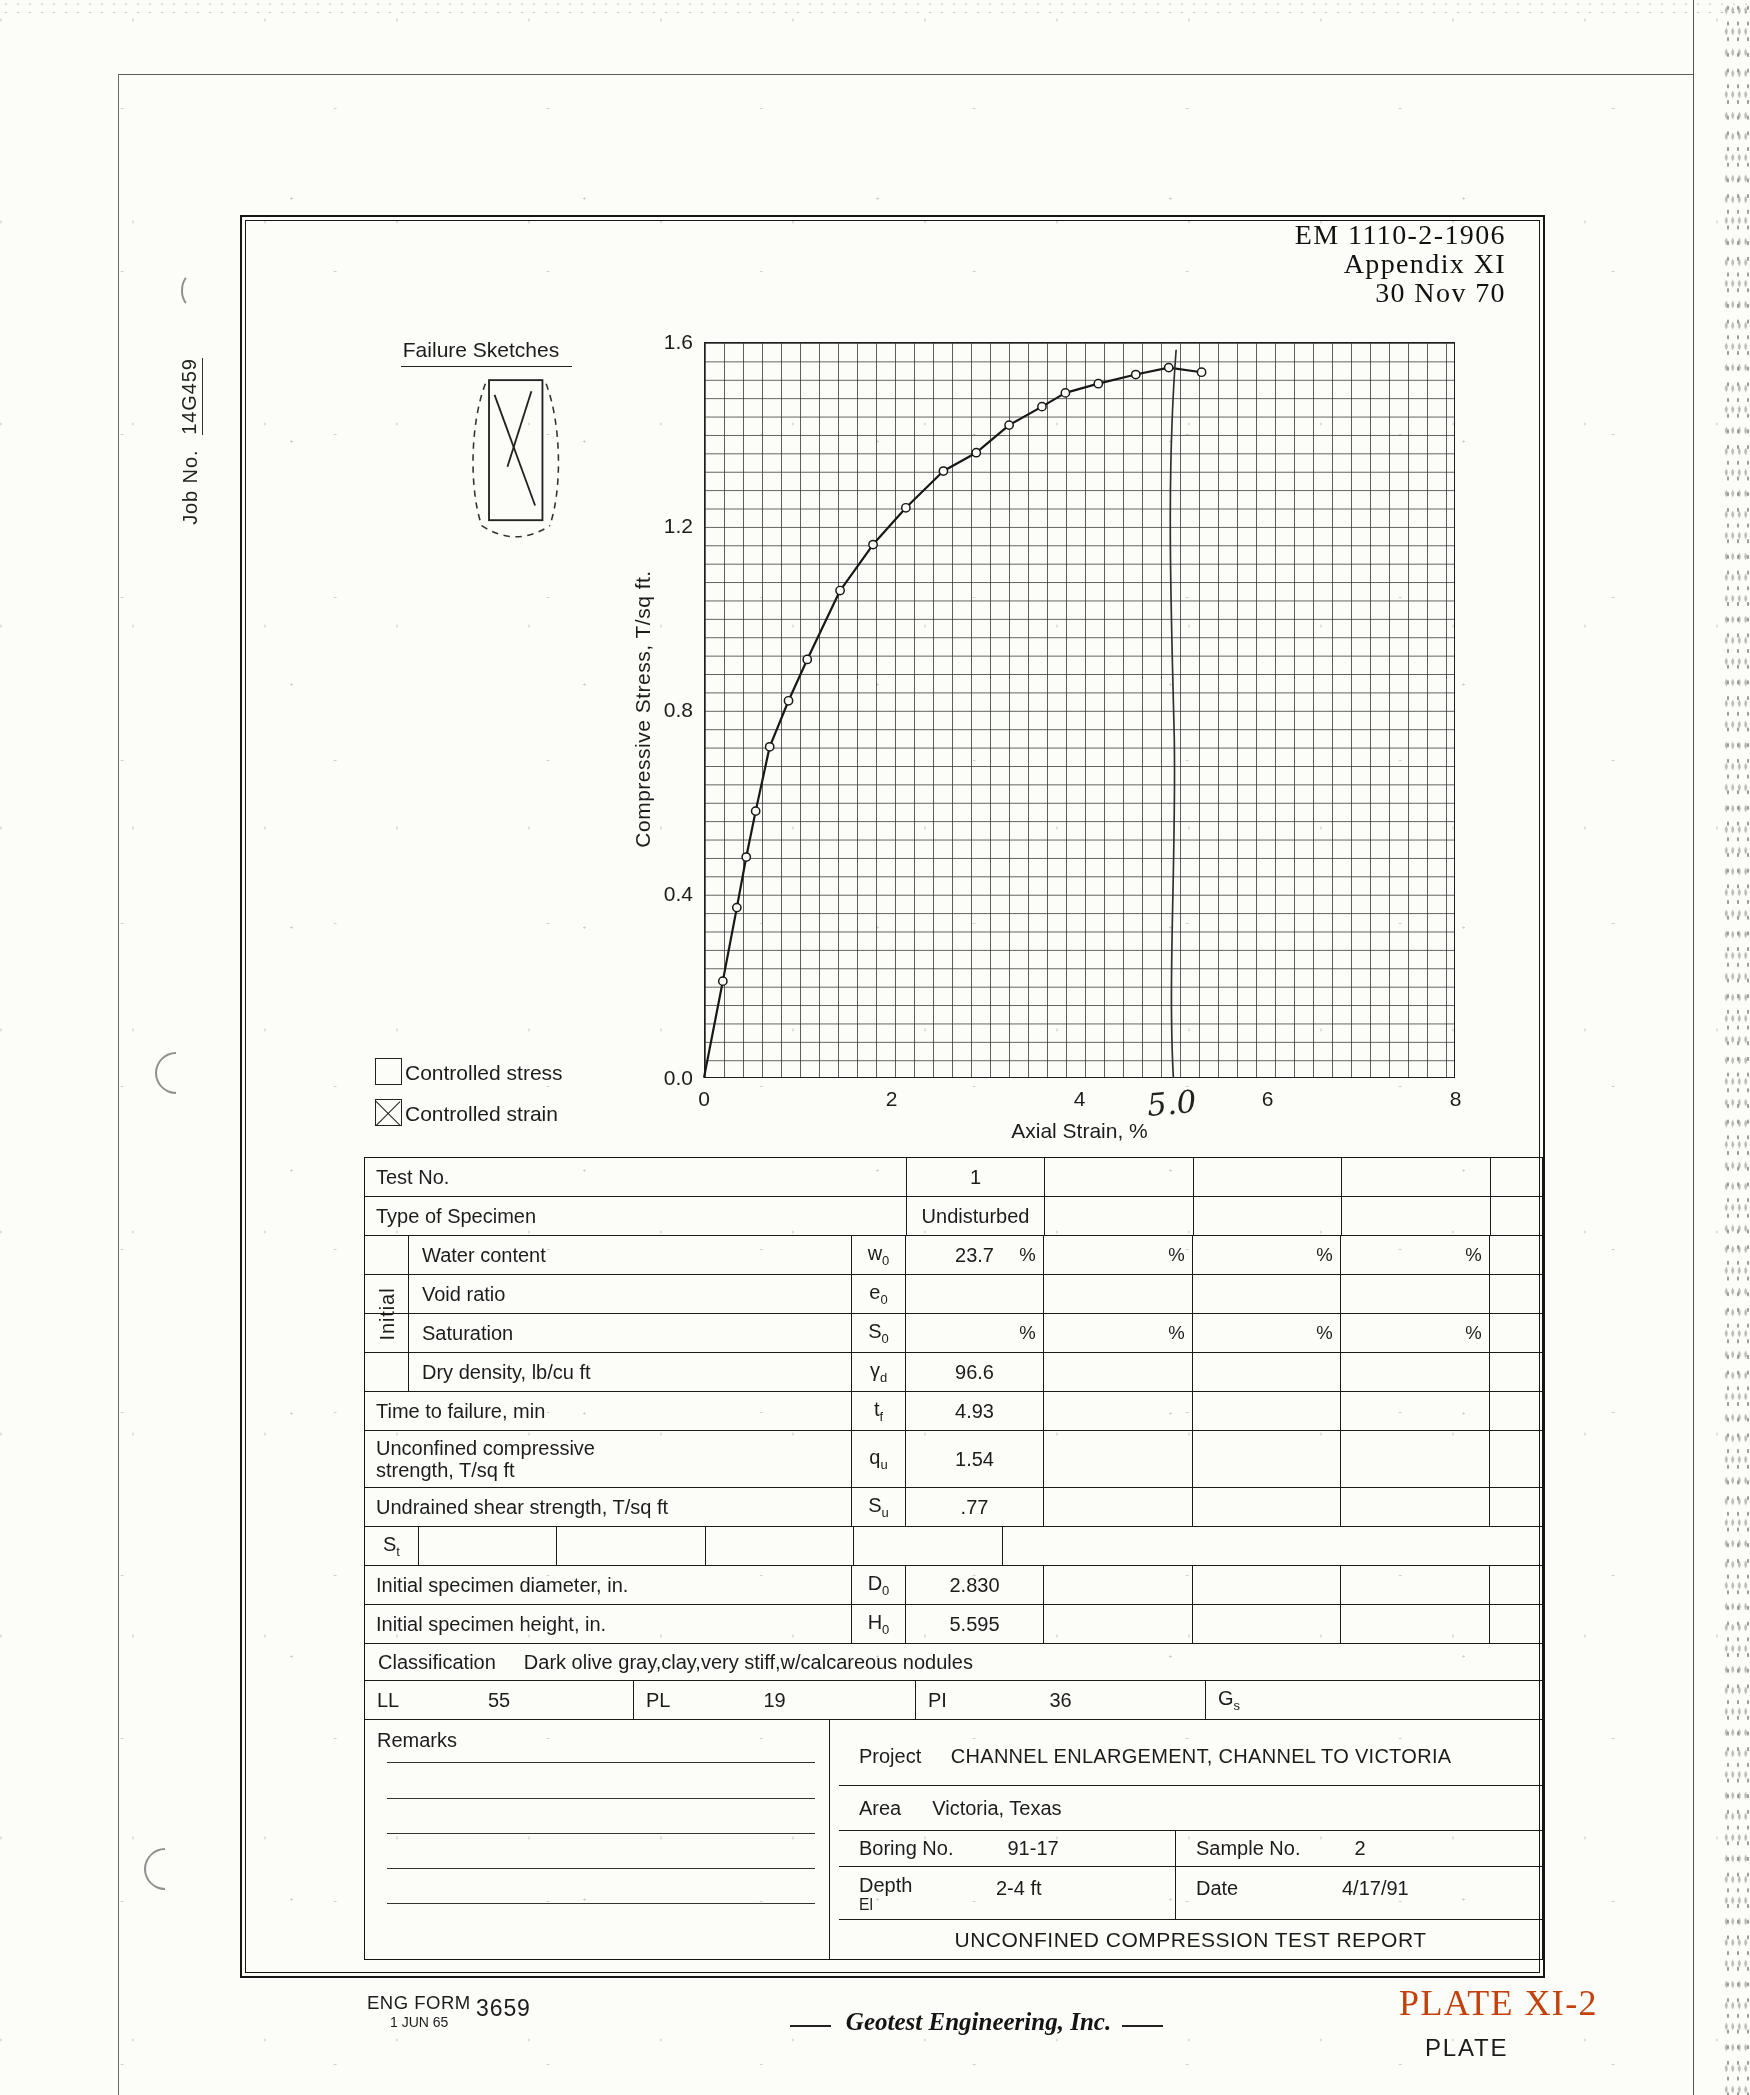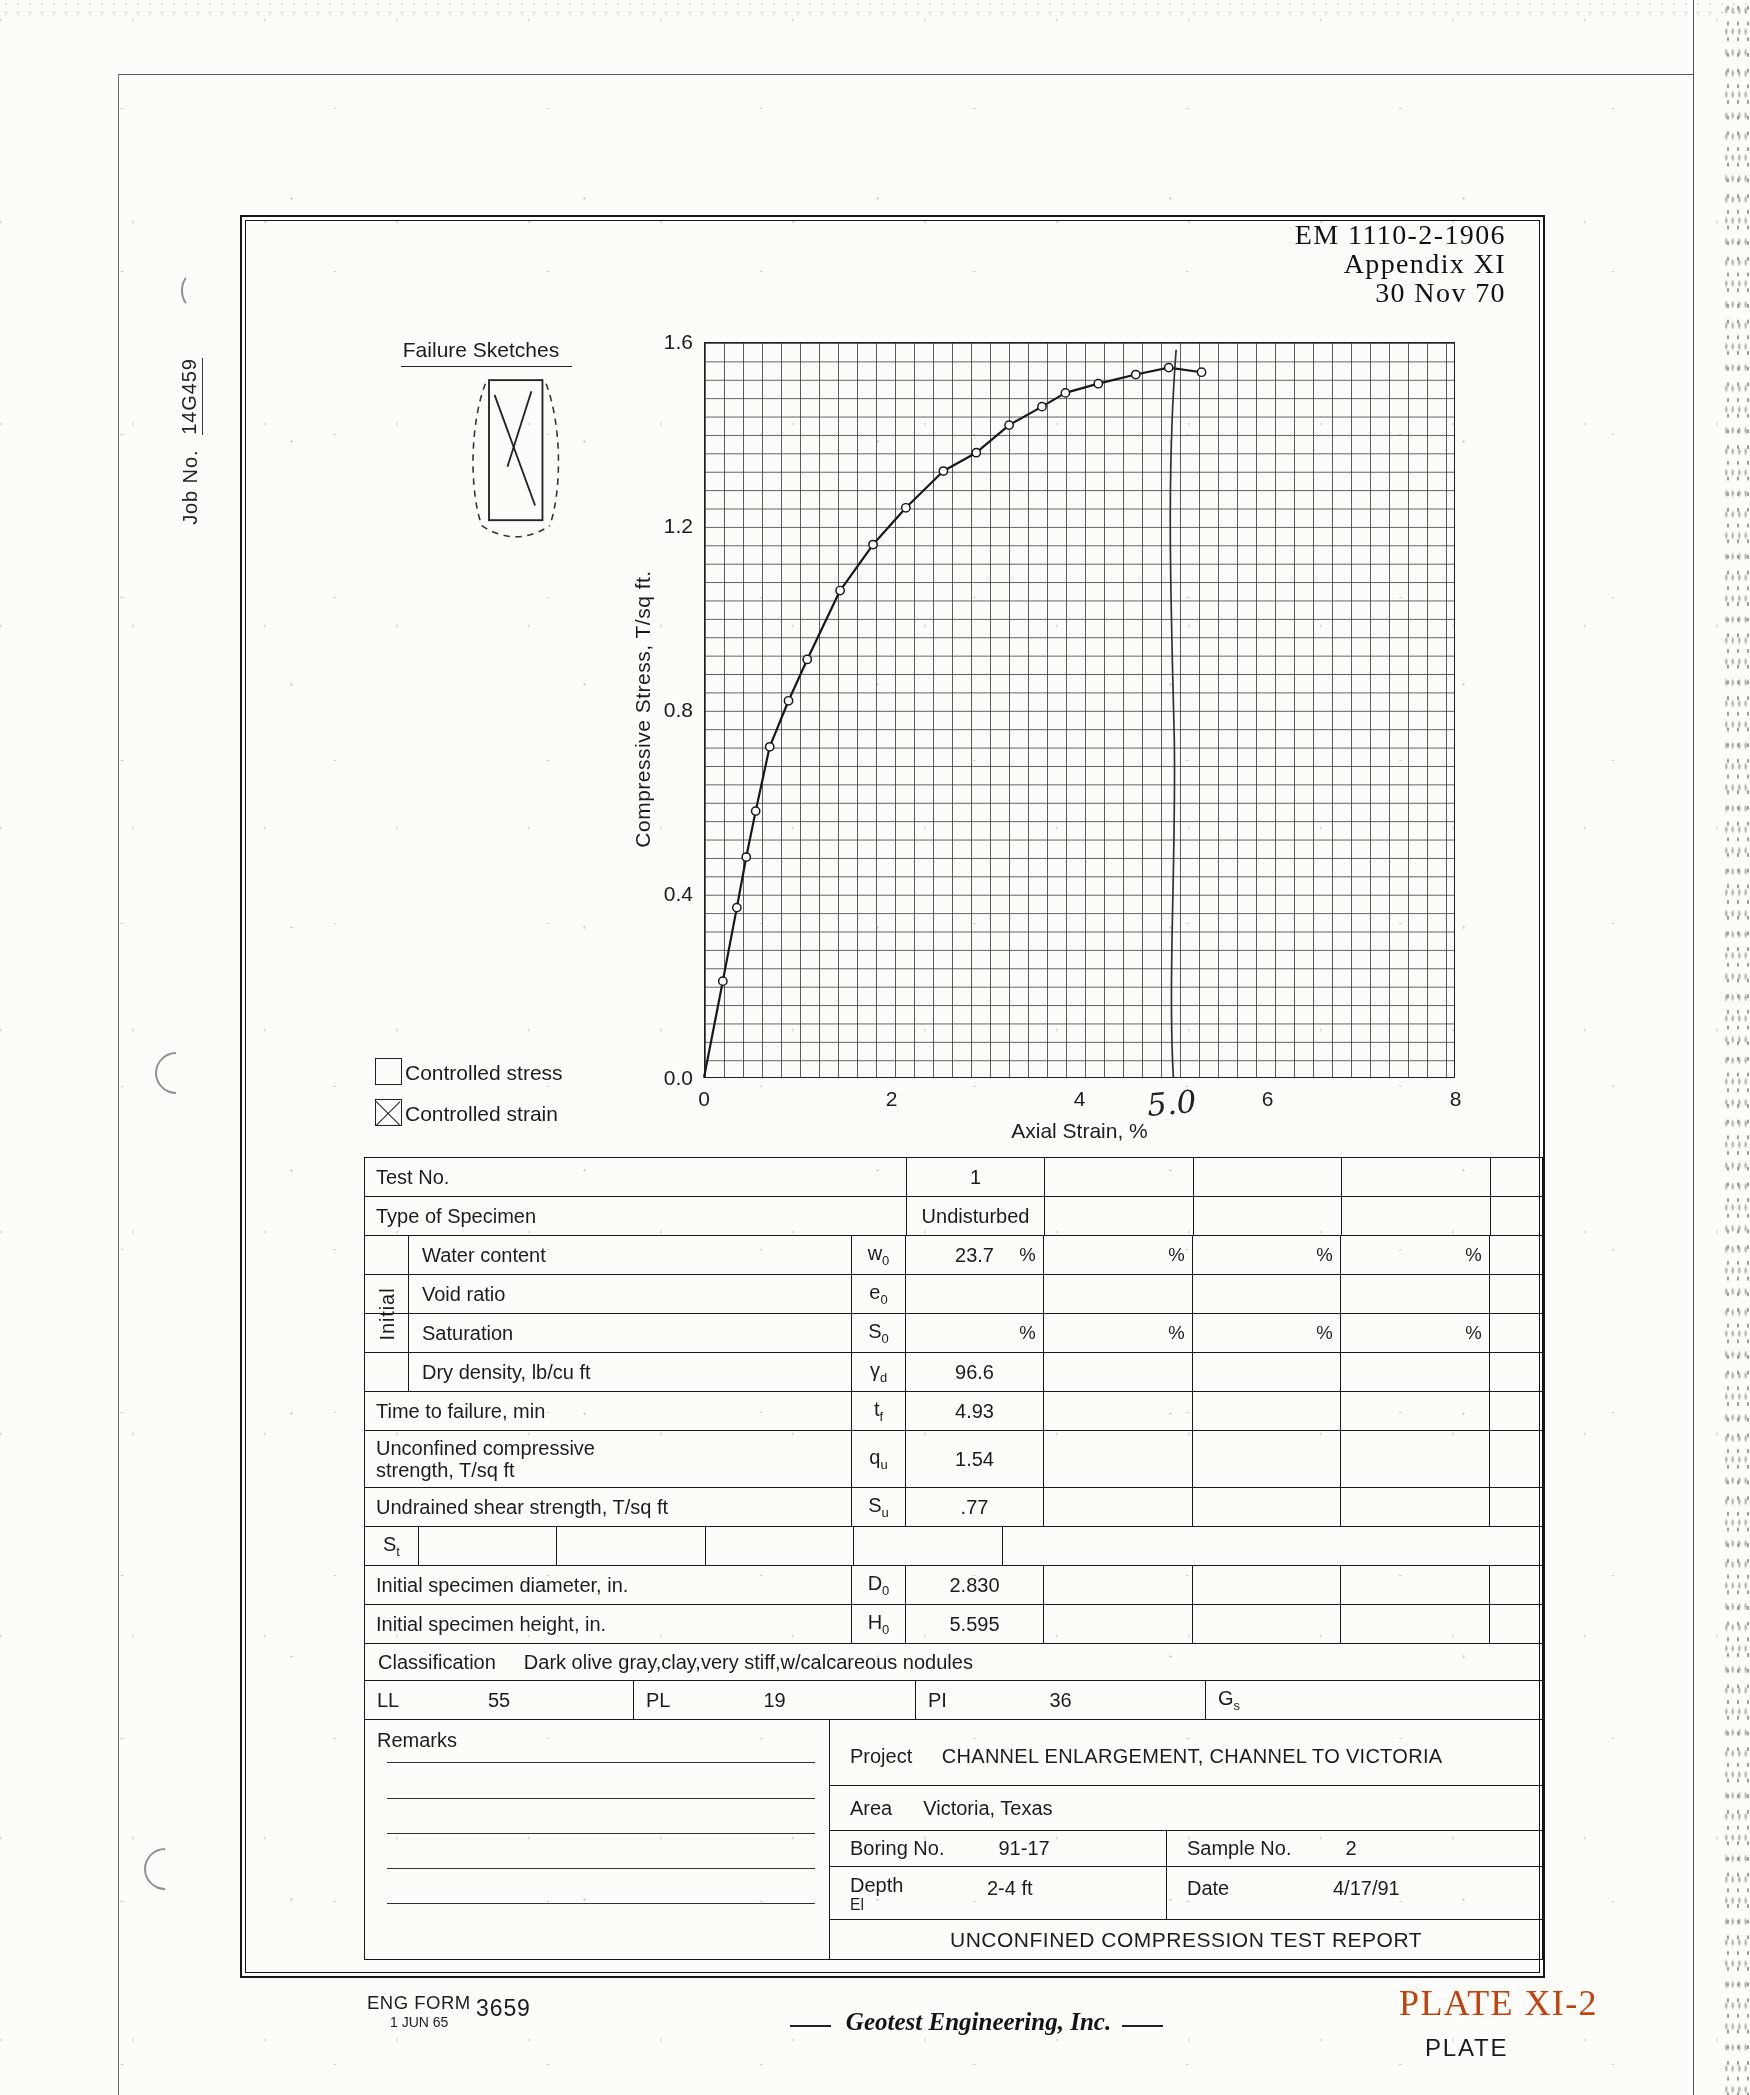--- a/index.html
+++ b/index.html
@@ -109,21 +109,21 @@
   .class-label { padding-left:13px; }
   .class-value { margin-left:28px; }
   .acell { position:relative; border-right:1.5px solid #1a1a1a; }
   .acell.last { border-right:none; flex:1; }
   .a1 { width:269px; } .a2 { width:282px; } .a3 { width:290px; }
   .alabel { position:absolute; left:12px; top:50%; transform:translateY(-50%); }
   .alabel sub { font-size:13px; }
   .aval { position:absolute; left:0; right:0; top:50%; transform:translateY(-50%); text-align:center; }
 
   
-  .remarks-section { height:239px; border-bottom:none; }
+  .remarks-section { height:239px; border-bottom:none;gap:9px; }
   .remarks-cell { width:465px; border-right:1.5px solid #1a1a1a; position:relative; }
   .remarks-label { position:absolute; left:12px; top:9.2px; }
   .rline { position:absolute; left:22px; width:428px; border-bottom:1.2px solid #333; }
   .project-panel { flex:1; display:flex; flex-direction:column; }
   .prow { border-bottom:1.4px solid #1a1a1a; position:relative; }
   .project-row { height:66px; padding:7.4px 0 0 20px; display:flex; gap:29.5px; align-items:center; }
   .project-row .pvalue { letter-spacing:0.3px; }
   .area-row { height:45px; display:flex; gap:31px; align-items:center; padding-left:20px; }
   .boring-row { height:36px; display:flex; }
   .depth-row { height:53px; display:flex; }

